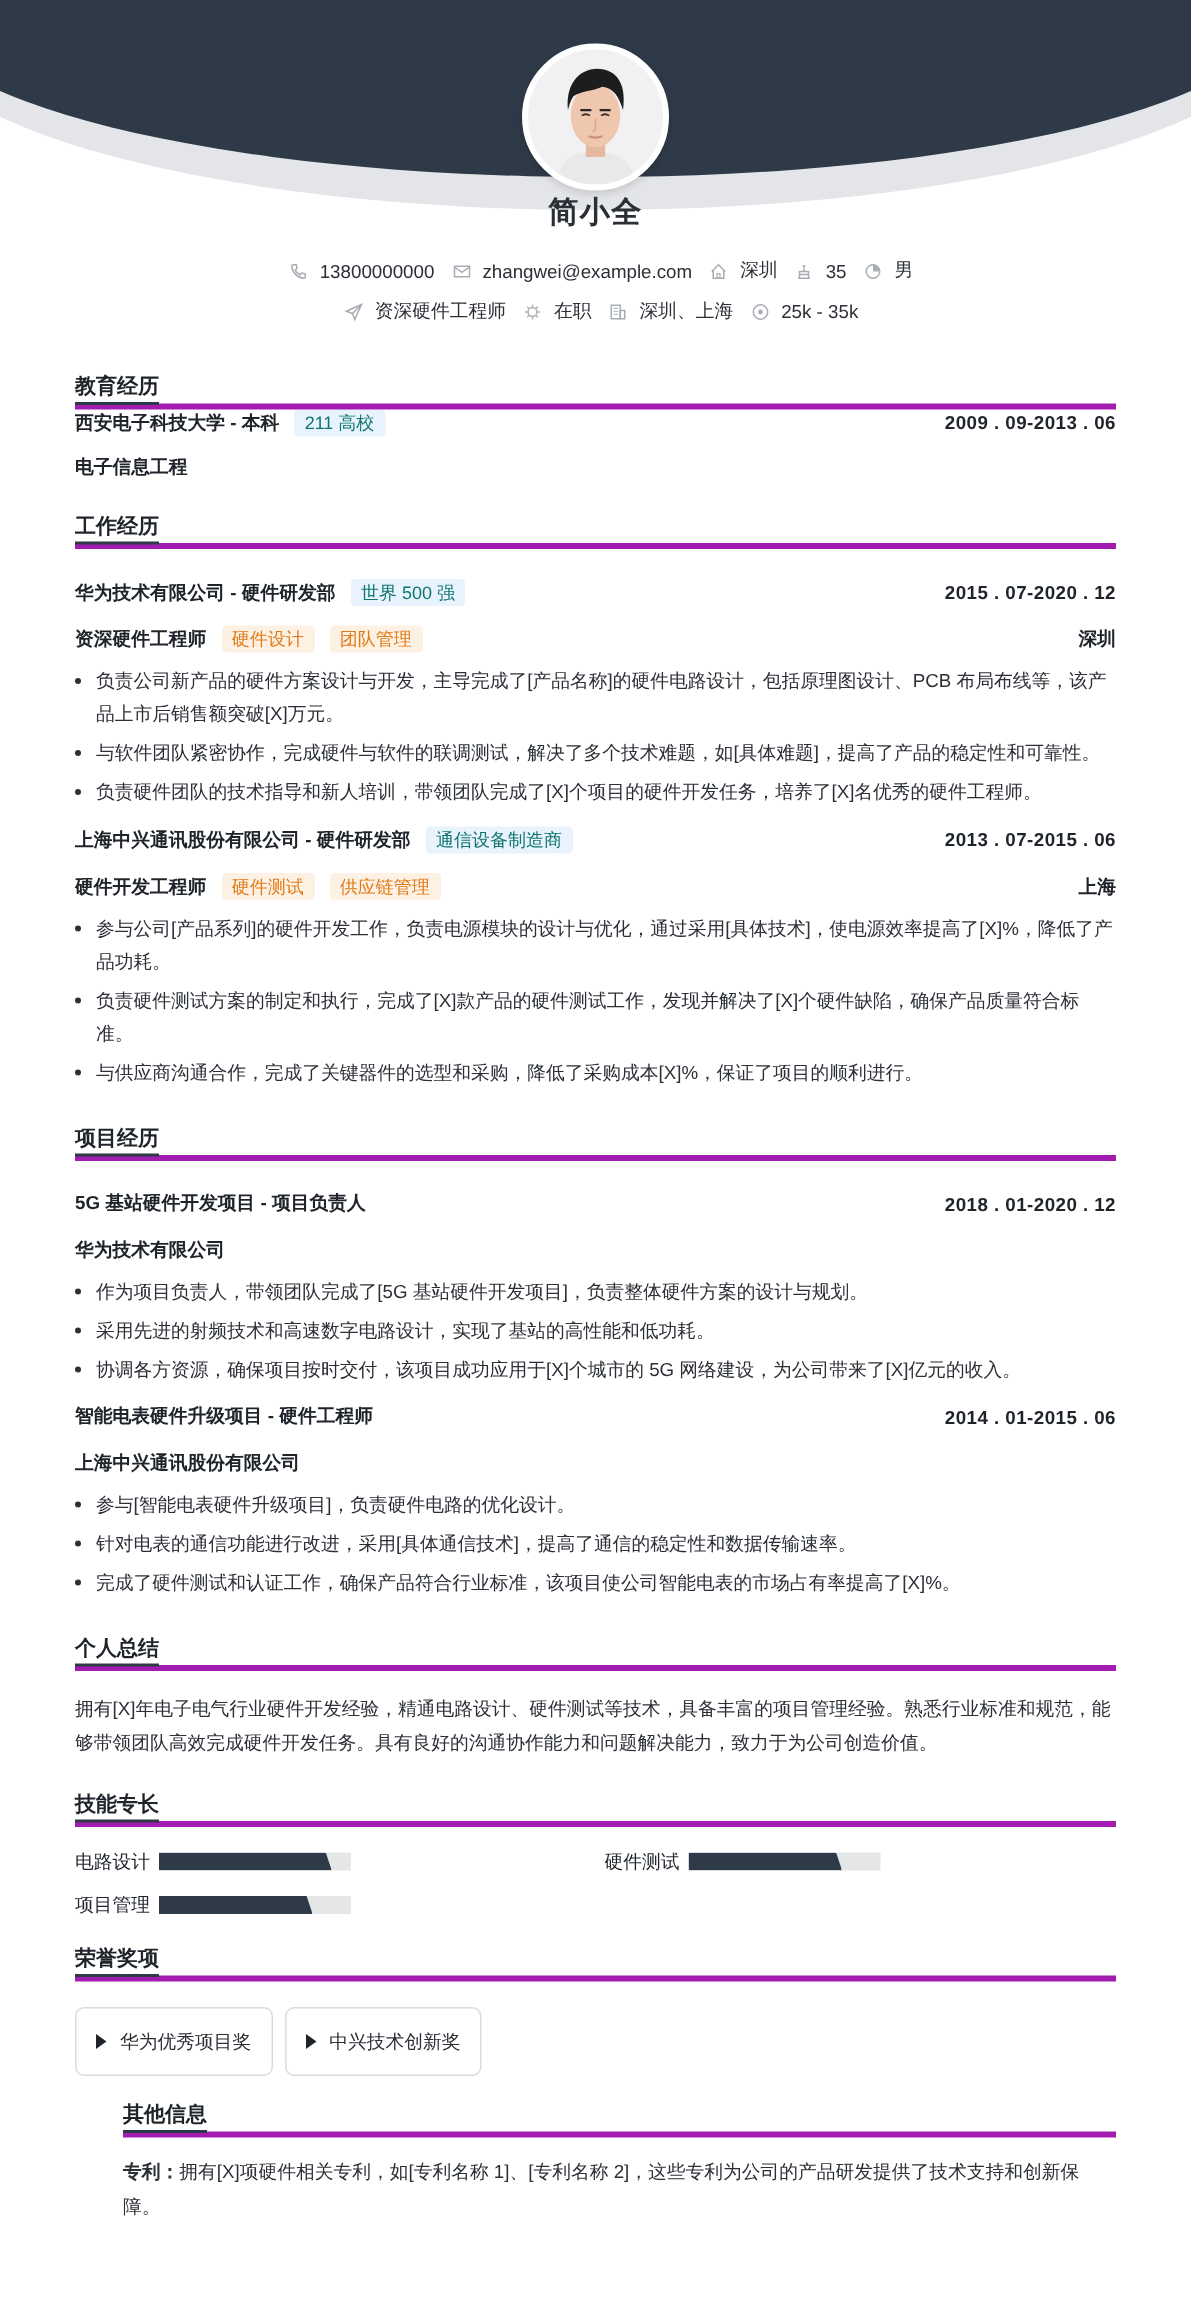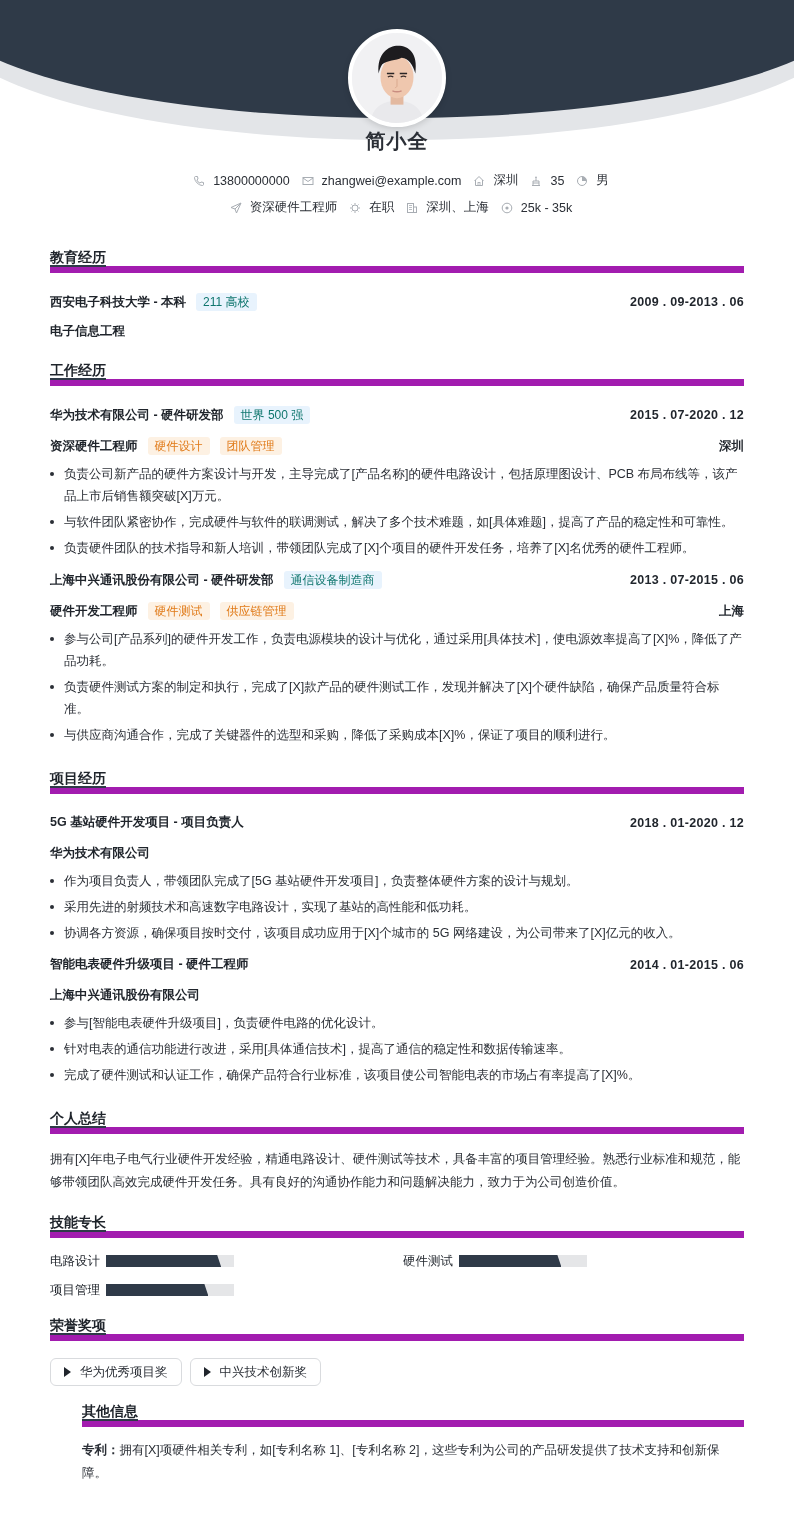--- a/index.html
+++ b/index.html
@@ -51,21 +51,21 @@
     display: inline-flex; align-items: center; justify-content: center;
   }
   .info-item .ic svg { width: 12px; height: 12px; }
 
   
   .content { padding: 0 50px; }
   .section { position: relative; }
   .section-title {
     font-size: 14px; font-weight: bold; color: #1f242b;
     height: 26px; line-height: 20px;
-    border-bottom: 7px solid #a21caf; position: relative;
+    border-bottom: 4px solid #a21caf; position: relative;
   }
   .section-title::after {
     content: ""; position: absolute; left: 0; bottom: -1px; width: 56px; height: 2px;
     background: #2f3a48;
   }
   .row-between { display: flex; justify-content: space-between; align-items: center; }
   .entry-head { font-size: 12.5px; font-weight: bold; color: #1f242b; display: flex; align-items: center; }
   .date { font-size: 12.5px; font-weight: bold; color: #1f242b; letter-spacing: 0.3px; }
   .tag {
     display: inline-block; font-size: 12px; font-weight: normal;
@@ -91,21 +91,21 @@
   .skill-label { font-size: 12.5px; font-weight: normal; color: #1f242b; width: 56px; }
   .skill-bar { width: 128px; height: 12px; background: #e5e6e8; position: relative; overflow: hidden; }
   .skill-fill {
     position: absolute; left: 0; top: 0; height: 12px; background: #2f3a48;
     clip-path: polygon(0 0, calc(100% - 4px) 0, 100% 100%, 0 100%);
   }
 
   
   .awards { display: flex; gap: 8px; }
   .award {
-    display: flex; align-items: center; height: 28px; padding: 0 13px;
+    display: flex; align-items: center; height: 46px; padding: 0 13px;
     border: 1px solid #d9dbde; border-radius: 6px; font-size: 12.5px; color: #2b2f36;
     background: #ffffff;
   }
   .award .tri {
     width: 0; height: 0; border-top: 5px solid transparent; border-bottom: 5px solid transparent;
     border-left: 7px solid #1f242b; margin-right: 9px;
   }
 </style>
 </head>
 <body>
@@ -214,21 +214,21 @@
       </span>
       <span>25k - 35k</span>
     </div>
   </div>
 </div>
 
 <div class="content">
 
   <div class="section" style="margin-top:17px;">
     <div class="section-title">教育经历</div>
-    <div class="row-between" style="margin-top:20px;">
+    <div class="row-between" style="">
       <div class="entry-head">
         <span>西安电子科技大学 - 本科</span>
         <span class="tag blue">211 高校</span>
       </div>
       <div class="date">2009 . 09-2013 . 06</div>
     </div>
     <div class="sub" style="margin-top:12px;">电子信息工程</div>
   </div>
 
   <div class="section" style="margin-top:20px;">

